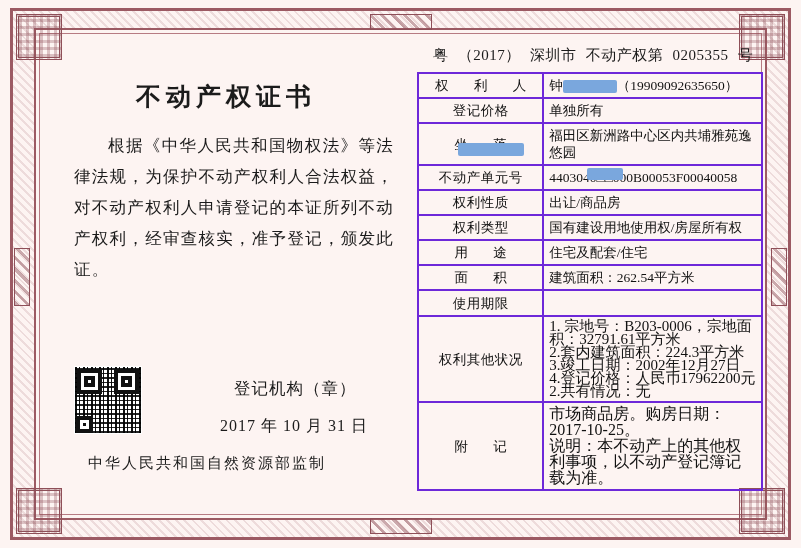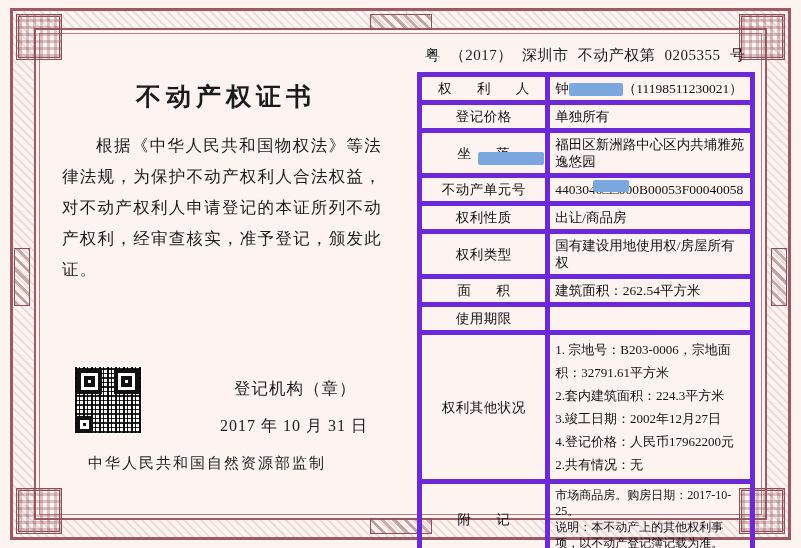--- a/index.html
+++ b/index.html
@@ -82,21 +82,21 @@
     position: absolute;
     top: 42px; left: 12px; width: 340px;
     text-align: center;
     font-size: 25px;
     font-weight: bold;
     letter-spacing: 5px;
     font-family: "Liberation Serif", "DejaVu Serif", serif;
   }
   .doc-body {
     position: absolute;
-    top: 92px; left: 18px; width: 320px;
+    top: 92px; left: 30px; width: 320px;
     font-size: 16.5px;
     line-height: 31px;
     letter-spacing: 1.2px;
     text-align: justify;
     text-indent: 34px;
   }
   .qr {
     position: absolute;
     left: 30px; top: 328px;
     width: 68px; height: 68px;
@@ -150,58 +150,58 @@
     letter-spacing: 2px;
   }
 
   
   .right-col {
     position: absolute;
     right: 0; top: 0; width: 340px; height: 100%;
   }
   .head-line {
     position: absolute;
-    top: 8px; left: 4px; width: 100%;
+    top: 8px; left: 12px; width: 100%;
     font-size: 15px;
     color: #1b1b1b;
     white-space: nowrap;
     letter-spacing: 0.5px;
   }
   .head-line span { margin-right: 5px; }
   .hl-prov { margin-left: 4px; }
   .hl-num { letter-spacing: 0.5px; }
 
   table.cert {
     position: absolute;
     top: 34px; left: 0;
     width: 338px;
     border-collapse: collapse;
     font-size: 13px;
     color: #111;
   }
   table.cert td {
-    border: 5px solid #6d28d9;
+    border: 2px solid #6d28d9;
     padding: 3px 5px;
     vertical-align: middle;
     line-height: 17px;
   }
   td.label {
     width: 92px;
     text-align: center;
     font-size: 13.5px;
     letter-spacing: 0.5px;
     white-space: nowrap;
   }
   td.label.spread {
     letter-spacing: 11px;
     text-indent: 11px;
   }
   td.value { font-size: 13.5px; }
-  td.value.small { font-size: 13px; line-height: 23px; }
-  td.value.small2 { font-size: 12px; line-height: 16px; }
+  td.value.small { font-size: 15px; line-height: 13px; }
+  td.value.small2 { font-size: 16px; line-height: 16px; }
   .redact {
     display: inline-block;
     background: #7aa7dd;
     border-radius: 2px;
     vertical-align: middle;
   }
   .redact.r1 { width: 54px; height: 13px; }
   .redact.r2 { width: 66px; height: 13px; }
   .redact.r4 { width: 36px; height: 12px; }
   .cell-inline { white-space: nowrap; }
@@ -248,21 +248,21 @@
         <span class="hl-num">0205355</span>
         <span>号</span>
       </div>
 
       <table class="cert">
         <tbody>
           <tr>
             <td class="label spread">权 利 人</td>
             <td class="value">
               <span class="cell-inline">
-                <span>钟</span><span class="redact r1"></span><span>（11198511230021）</span>
+                <span>钟</span><span class="redact r1"></span><span>（19909092635650）</span>
               </span>
             </td>
           </tr>
           <tr>
             <td class="label">登记价格</td>
             <td class="value">单独所有</td>
           </tr>
           <tr>
             <td class="label spread">坐 落</td>
             <td class="value">
@@ -277,20 +277,24 @@
               <span class="redact r4" style="position:absolute; margin-left:-150px; margin-top:-1px;"></span>
             </td>
           </tr>
           <tr>
             <td class="label">权利性质</td>
             <td class="value">出让/商品房</td>
           </tr>
           <tr>
             <td class="label">权利类型</td>
             <td class="value">国有建设用地使用权/房屋所有权</td>
+          </tr>
+          <tr>
+            <td class="label spread">用 途</td>
+            <td class="value">住宅及配套/住宅</td>
           </tr>
           <tr>
             <td class="label spread">面 积</td>
             <td class="value">建筑面积：262.54平方米</td>
           </tr>
           <tr>
             <td class="label" style="height:26px;">使用期限</td>
             <td class="value"></td>
           </tr>
           <tr>

